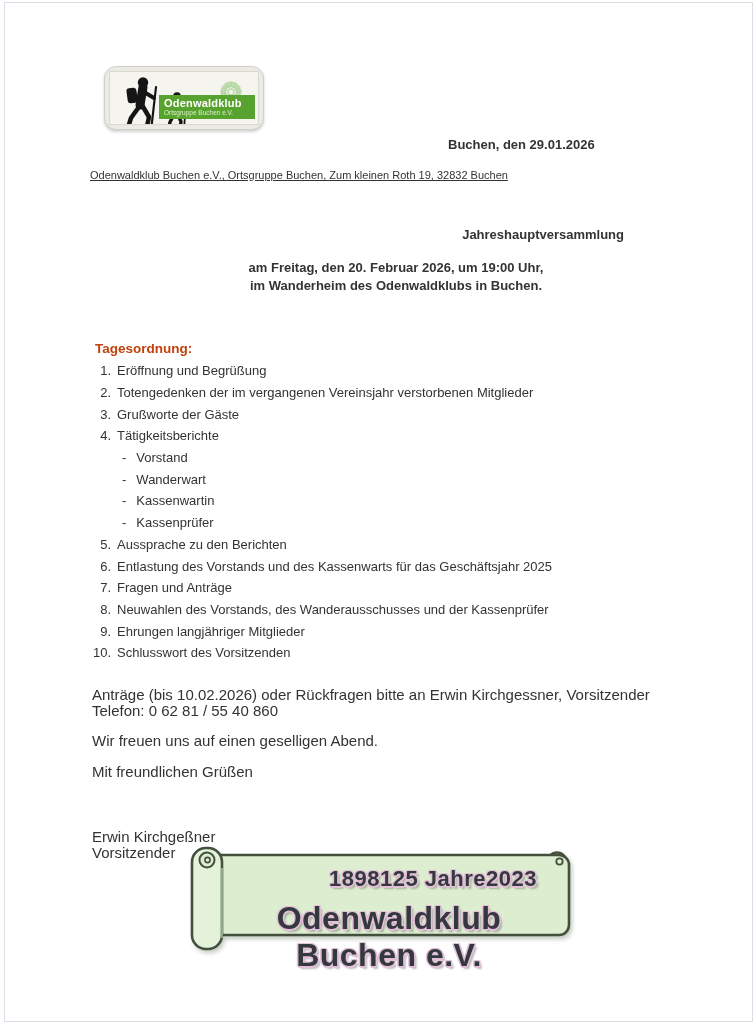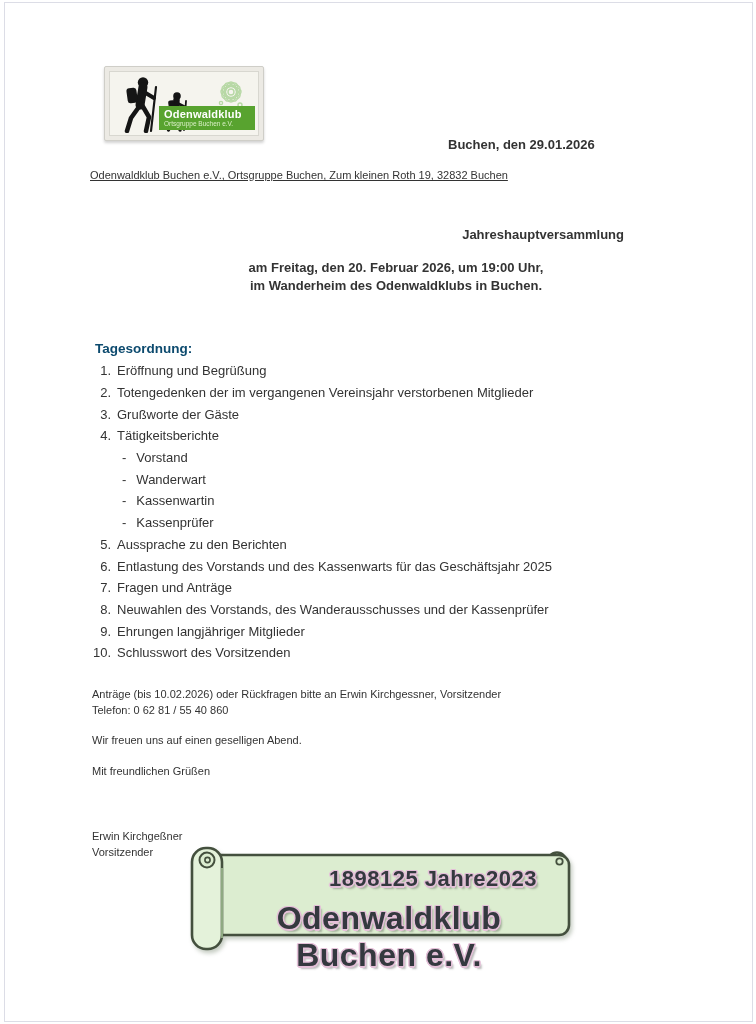--- a/index.html
+++ b/index.html
@@ -3,22 +3,22 @@
 <meta charset="utf-8">
 <style>
   * { margin:0; padding:0; box-sizing:border-box; }
   html,body { width:756px; height:1024px; background:#ffffff; }
   body { position:relative; font-family:"Liberation Sans", sans-serif; color:#333333; overflow:hidden; }
 
   .photo-edge { position:absolute; left:4px; right:3px; top:2px; bottom:2px;
                 border:1px solid #dcdde6; pointer-events:none; }
 
   
-  .logo-frame { position:absolute; left:104px; top:66px; width:160px; height:75px;
-                background:#eceae4; border:1px solid #cfcec8; border-radius:2px;
+  .logo-frame { position:absolute; left:104px; top:66px; width:160px; height:64px;
+                background:#eceae4; border:1px solid #cfcec8; border-radius:12px;
                 box-shadow:0 2px 3px rgba(0,0,0,0.18); padding:4px; }
   .logo-inner { width:100%; height:100%; background:#f5f4ee; border:1px solid #d8d7d0;
                 position:relative; overflow:hidden; }
   .logo-hikers { position:absolute; left:3px; top:3px; width:92px; height:58px; }
   .logo-band { position:absolute; right:3px; bottom:5px; width:96px;
                background:#58a32f; padding:2px 5px 3px; }
   .logo-band .club { font-size:11px; font-weight:bold; color:#ffffff; line-height:12px; letter-spacing:0.2px; }
   .logo-band .sub  { font-size:6.5px; color:#d9efc6; line-height:7px; }
   .logo-leaf { position:absolute; right:5px; top:1px; width:46px; height:42px; }
 
@@ -27,29 +27,29 @@
   .sender-line { position:absolute; left:90px; top:169px; font-size:11px;
                  text-decoration:underline; }
 
   .title { position:absolute; left:84px; top:227px; width:540px; text-align:right;
            font-size:13px; font-weight:bold; }
   .meeting-block { position:absolute; left:90px; top:259px; width:612px; text-align:center;
                    font-size:13px; font-weight:bold; line-height:18px; }
 
   
   .agenda-heading { position:absolute; left:95px; top:341px; font-size:13.5px;
-                    font-weight:bold; color:#0c4a6e; }
+                    font-weight:bold; color:#c2410c; }
   .agenda-list { position:absolute; left:88px; top:360px; font-size:13px; }
   .agenda-row { display:flex; height:21.7px; align-items:center; }
   .agenda-row .num { width:23px; text-align:right; margin-right:6px; flex:none; }
   .agenda-sub { display:flex; height:21.7px; align-items:center; padding-left:34px; }
   .agenda-sub .dash { margin-right:10px; }
 
   
-  .para { position:absolute; left:92px; font-size:11px; line-height:15.5px; }
+  .para { position:absolute; left:92px; font-size:15px; line-height:15.5px; }
   .p-requests { top:687px; }
   .p-social   { top:733px; }
   .p-closing  { top:764px; }
   .p-signature{ top:797px;margin-top:32px; }
 
   
   .banner { position:absolute; left:189px; top:846px; width:386px; height:106px; }
   .banner svg.scroll { position:absolute; inset:0; width:100%; height:100%;
                        filter:drop-shadow(2px 3px 2px rgba(90,110,80,0.35)); }
   .banner .row1 { position:absolute; left:46px; right:38px; top:20px;

